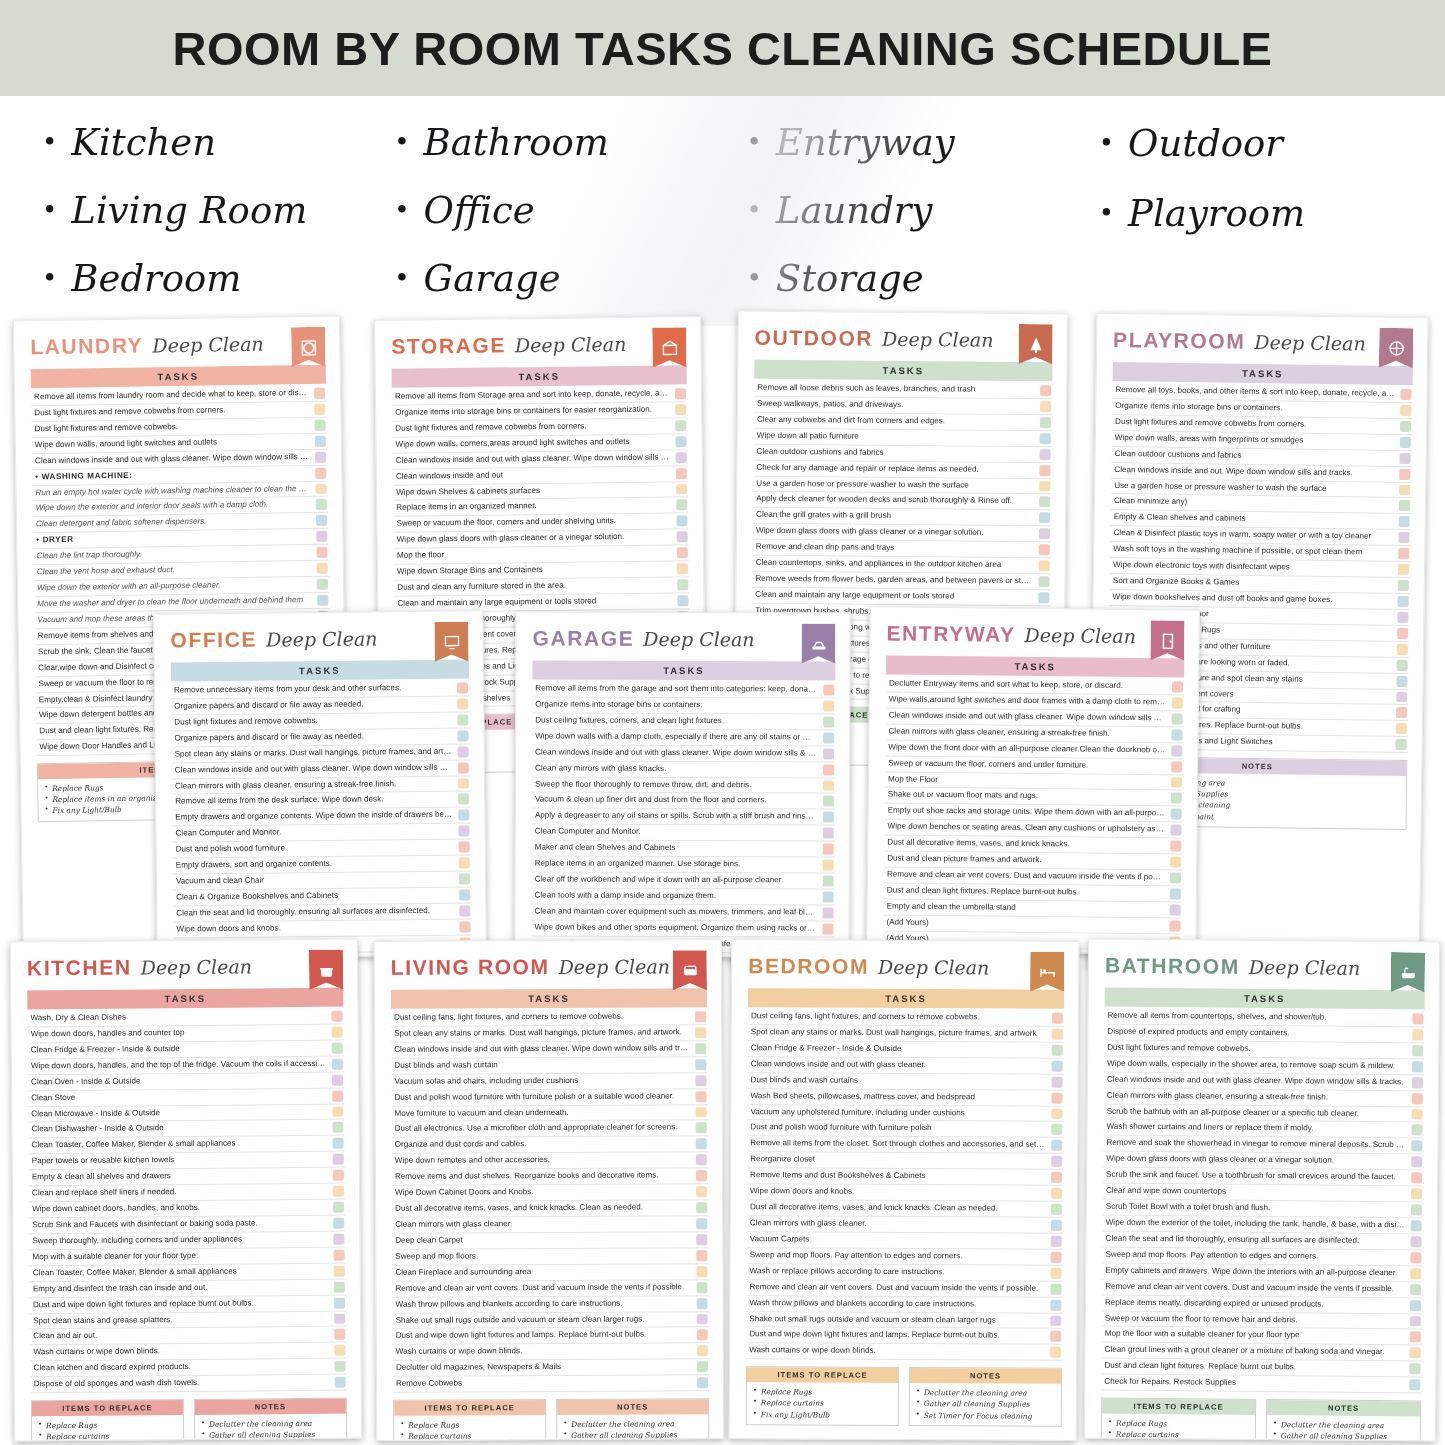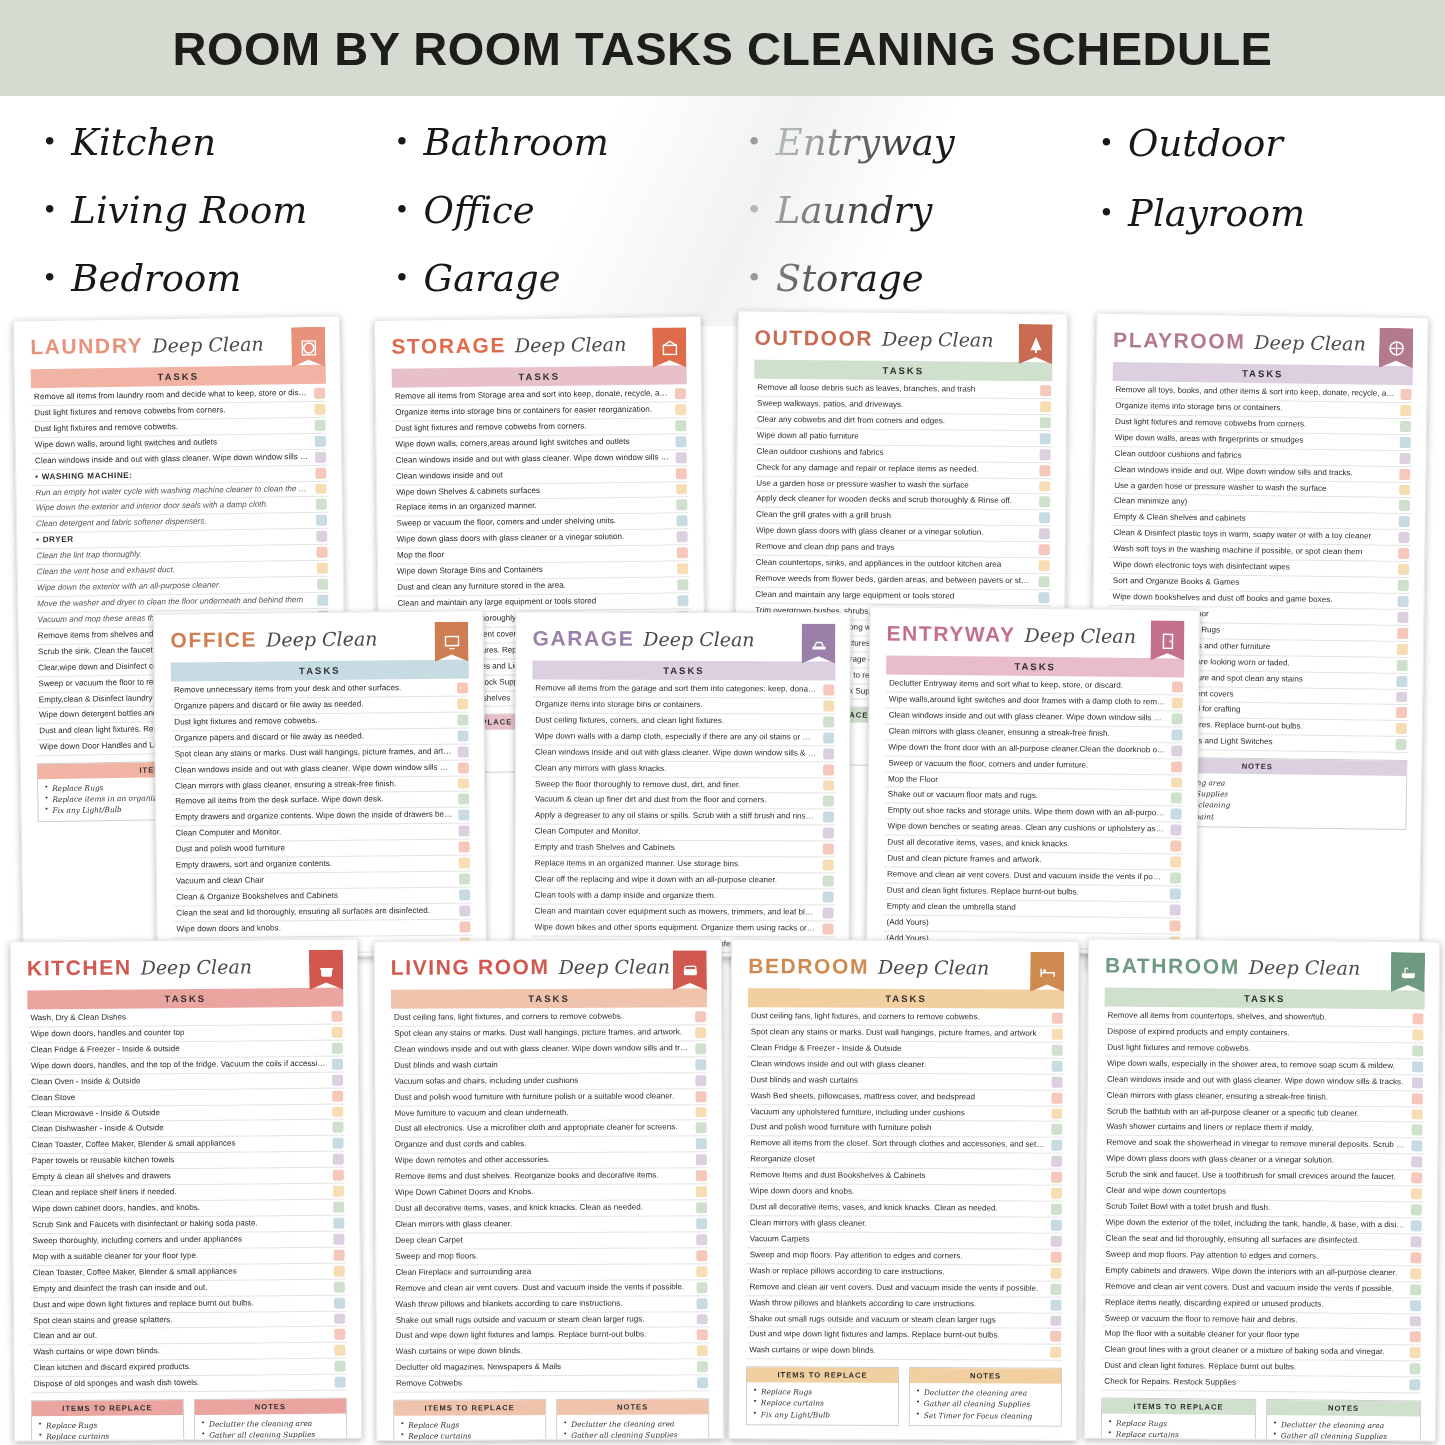--- a/index.html
+++ b/index.html
@@ -787,45 +787,45 @@
           </div>
           <div class="task-row">
             <div class="txt">Clean windows inside and out with glass cleaner. Wipe down window sills &amp; tracks.</div>
             <div class="box" style="background: rgb(220, 208, 224);"></div>
           </div>
           <div class="task-row">
             <div class="txt">Clean any mirrors with glass knacks.</div>
             <div class="box" style="background: rgb(246, 199, 187);"></div>
           </div>
           <div class="task-row">
-            <div class="txt">Sweep the floor thoroughly to remove dust, dirt, and finer.</div>
+            <div class="txt">Sweep the floor thoroughly to remove throw, dirt, and debris.</div>
             <div class="box" style="background: rgb(247, 221, 180);"></div>
           </div>
           <div class="task-row">
             <div class="txt">Vacuum &amp; clean up finer dirt and dust from the floor and corners.</div>
             <div class="box" style="background: rgb(207, 224, 205);"></div>
           </div>
           <div class="task-row">
             <div class="txt">Apply a degreaser to any oil stains or spills. Scrub with a stiff brush and rinse with water.</div>
             <div class="box" style="background: rgb(199, 219, 227);"></div>
           </div>
           <div class="task-row">
             <div class="txt">Clean Computer and Monitor.</div>
             <div class="box" style="background: rgb(220, 208, 224);"></div>
           </div>
           <div class="task-row">
-            <div class="txt">Empty and trash Shelves and Cabinets</div>
+            <div class="txt">Maker and clean Shelves and Cabinets</div>
             <div class="box" style="background: rgb(246, 199, 187);"></div>
           </div>
           <div class="task-row">
             <div class="txt">Replace items in an organized manner. Use storage bins.</div>
             <div class="box" style="background: rgb(247, 221, 180);"></div>
           </div>
           <div class="task-row">
-            <div class="txt">Clear off the replacing and wipe it down with an all-purpose cleaner.</div>
+            <div class="txt">Clear off the workbench and wipe it down with an all-purpose cleaner.</div>
             <div class="box" style="background: rgb(207, 224, 205);"></div>
           </div>
           <div class="task-row">
             <div class="txt">Clean tools with a damp inside and organize them.</div>
             <div class="box" style="background: rgb(199, 219, 227);"></div>
           </div>
           <div class="task-row">
             <div class="txt">Clean and maintain cover equipment such as mowers, trimmers, and leaf blowers</div>
             <div class="box" style="background: rgb(220, 208, 224);"></div>
           </div>

